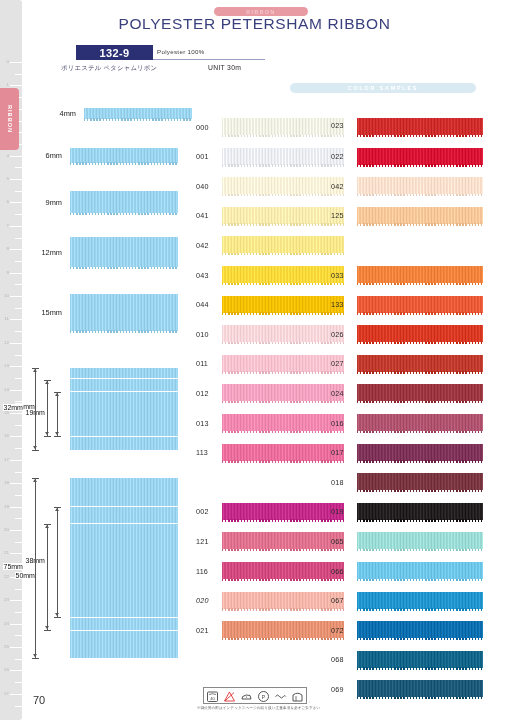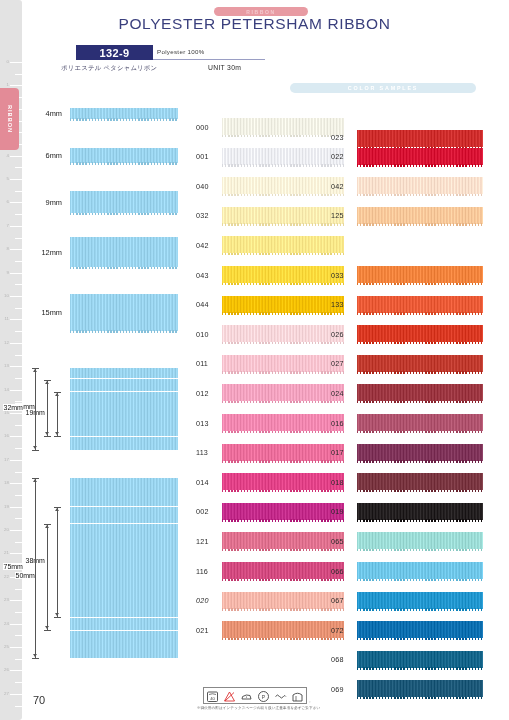--- a/index.html
+++ b/index.html
@@ -279,21 +279,21 @@
 <div id="code-rule"></div>
 <div id="material-label">Polyester  100%</div>
 <div id="jp-name">ポリエステル ペタシャムリボン</div>
 <div id="unit-label">UNIT  30m</div>
 
 <div id="color-samples-pill">
   <span>COLOR  SAMPLES</span>
 </div>
 
 <div id="widths-area">
-    <div class="width-row" style="left: 30px; top: 93px; width: 148px; height: 40px;">
+    <div class="width-row" style="left: 44px; top: 93px; width: 148px; height: 40px;">
       <div class="width-label" style="right: 116px;">4mm</div>
       <div class="ribbon" style="position: absolute; left: 40px; top: 14.5px; width: 108px; height: 11px; background: repeating-linear-gradient(90deg, rgb(140, 198, 224) 0px, rgb(154, 212, 238) 0.7px, rgb(170, 228, 254) 1.5px, rgb(154, 212, 238) 2.3px, rgb(140, 198, 224) 3.1px);">
         <div style="position: absolute; left: 0px; right: 0px; bottom: -2px; height: 2.4px; background: repeating-linear-gradient(90deg, rgb(134, 192, 218) 0px, rgb(134, 192, 218) 1.4px, transparent 1.4px, transparent 3.1px);"></div>
       </div>
     </div>
     <div class="width-row" style="left: 30px; top: 135px; width: 148px; height: 40px;">
       <div class="width-label" style="right: 116px;">6mm</div>
       <div class="ribbon" style="position: absolute; left: 40px; top: 12.5px; width: 108px; height: 15px; background: repeating-linear-gradient(90deg, rgb(140, 198, 224) 0px, rgb(154, 212, 238) 0.7px, rgb(170, 228, 254) 1.5px, rgb(154, 212, 238) 2.3px, rgb(140, 198, 224) 3.1px);">
         <div style="position: absolute; left: 0px; right: 0px; bottom: -2px; height: 2.4px; background: repeating-linear-gradient(90deg, rgb(134, 192, 218) 0px, rgb(134, 192, 218) 1.4px, transparent 1.4px, transparent 3.1px);"></div>
       </div>
@@ -382,21 +382,21 @@
           <div style="position: absolute; left: 0px; right: 0px; bottom: -2px; height: 2.4px; background: repeating-linear-gradient(90deg, rgb(216, 217, 222) 0px, rgb(216, 217, 222) 1.4px, transparent 1.4px, transparent 3.1px);"></div>
         </div>
       </div>
       <div class="swatch-row" style="top: 59.2px; width: 100%; height: 17px;">
         <div class="swatch-code">040</div>
         <div class="swatch-chip ribbon" style="left: 26px; top: 0px; width: 122px; height: 17px; background: repeating-linear-gradient(90deg, rgb(237, 229, 203) 0px, rgb(251, 243, 217) 0.7px, rgb(255, 255, 233) 1.5px, rgb(251, 243, 217) 2.3px, rgb(237, 229, 203) 3.1px);">
           <div style="position: absolute; left: 0px; right: 0px; bottom: -2px; height: 2.4px; background: repeating-linear-gradient(90deg, rgb(231, 223, 197) 0px, rgb(231, 223, 197) 1.4px, transparent 1.4px, transparent 3.1px);"></div>
         </div>
       </div>
       <div class="swatch-row" style="top: 88.8px; width: 100%; height: 17px;">
-        <div class="swatch-code">032</div>
+        <div class="swatch-code">041</div>
         <div class="swatch-chip ribbon" style="left: 26px; top: 0px; width: 122px; height: 17px; background: repeating-linear-gradient(90deg, rgb(237, 222, 162) 0px, rgb(251, 236, 176) 0.7px, rgb(255, 252, 192) 1.5px, rgb(251, 236, 176) 2.3px, rgb(237, 222, 162) 3.1px);">
           <div style="position: absolute; left: 0px; right: 0px; bottom: -2px; height: 2.4px; background: repeating-linear-gradient(90deg, rgb(231, 216, 156) 0px, rgb(231, 216, 156) 1.4px, transparent 1.4px, transparent 3.1px);"></div>
         </div>
       </div>
       <div class="swatch-row" style="top: 118.4px; width: 100%; height: 17px;">
         <div class="swatch-code">042</div>
         <div class="swatch-chip ribbon" style="left: 26px; top: 0px; width: 122px; height: 17px; background: repeating-linear-gradient(90deg, rgb(237, 218, 124) 0px, rgb(251, 232, 138) 0.7px, rgb(255, 248, 154) 1.5px, rgb(251, 232, 138) 2.3px, rgb(237, 218, 124) 3.1px);">
           <div style="position: absolute; left: 0px; right: 0px; bottom: -2px; height: 2.4px; background: repeating-linear-gradient(90deg, rgb(231, 212, 118) 0px, rgb(231, 212, 118) 1.4px, transparent 1.4px, transparent 3.1px);"></div>
         </div>
       </div>
@@ -435,26 +435,20 @@
         <div class="swatch-chip ribbon" style="left: 26px; top: 0px; width: 122px; height: 17px; background: repeating-linear-gradient(90deg, rgb(228, 121, 162) 0px, rgb(242, 135, 176) 0.7px, rgb(255, 151, 192) 1.5px, rgb(242, 135, 176) 2.3px, rgb(228, 121, 162) 3.1px);">
           <div style="position: absolute; left: 0px; right: 0px; bottom: -2px; height: 2.4px; background: repeating-linear-gradient(90deg, rgb(222, 115, 156) 0px, rgb(222, 115, 156) 1.4px, transparent 1.4px, transparent 3.1px);"></div>
         </div>
       </div>
       <div class="swatch-row" style="top: 325.6px; width: 100%; height: 17px;">
         <div class="swatch-code">113</div>
         <div class="swatch-chip ribbon" style="left: 26px; top: 0px; width: 122px; height: 17px; background: repeating-linear-gradient(90deg, rgb(222, 96, 142) 0px, rgb(236, 110, 156) 0.7px, rgb(252, 126, 172) 1.5px, rgb(236, 110, 156) 2.3px, rgb(222, 96, 142) 3.1px);">
           <div style="position: absolute; left: 0px; right: 0px; bottom: -2px; height: 2.4px; background: repeating-linear-gradient(90deg, rgb(216, 90, 136) 0px, rgb(216, 90, 136) 1.4px, transparent 1.4px, transparent 3.1px);"></div>
         </div>
       </div>
-      <div class="swatch-row" style="top: 355.2px; width: 100%; height: 17px;">
-        <div class="swatch-code">014</div>
-        <div class="swatch-chip ribbon" style="left: 26px; top: 0px; width: 122px; height: 17px; background: repeating-linear-gradient(90deg, rgb(212, 52, 122) 0px, rgb(226, 66, 136) 0.7px, rgb(242, 82, 152) 1.5px, rgb(226, 66, 136) 2.3px, rgb(212, 52, 122) 3.1px);">
-          <div style="position: absolute; left: 0px; right: 0px; bottom: -2px; height: 2.4px; background: repeating-linear-gradient(90deg, rgb(206, 46, 116) 0px, rgb(206, 46, 116) 1.4px, transparent 1.4px, transparent 3.1px);"></div>
-        </div>
-      </div>
       <div class="swatch-row" style="top: 384.8px; width: 100%; height: 17px;">
         <div class="swatch-code">002</div>
         <div class="swatch-chip ribbon" style="left: 26px; top: 0px; width: 122px; height: 17px; background: repeating-linear-gradient(90deg, rgb(181, 28, 124) 0px, rgb(195, 42, 138) 0.7px, rgb(211, 58, 154) 1.5px, rgb(195, 42, 138) 2.3px, rgb(181, 28, 124) 3.1px);">
           <div style="position: absolute; left: 0px; right: 0px; bottom: -2px; height: 2.4px; background: repeating-linear-gradient(90deg, rgb(175, 22, 118) 0px, rgb(175, 22, 118) 1.4px, transparent 1.4px, transparent 3.1px);"></div>
         </div>
       </div>
       <div class="swatch-row" style="top: 414.4px; width: 100%; height: 17px;">
         <div class="swatch-code">121</div>
         <div class="swatch-chip ribbon" style="left: 26px; top: 0px; width: 122px; height: 17px; background: repeating-linear-gradient(90deg, rgb(210, 99, 129) 0px, rgb(224, 113, 143) 0.7px, rgb(240, 129, 159) 1.5px, rgb(224, 113, 143) 2.3px, rgb(210, 99, 129) 3.1px);">
           <div style="position: absolute; left: 0px; right: 0px; bottom: -2px; height: 2.4px; background: repeating-linear-gradient(90deg, rgb(204, 93, 123) 0px, rgb(204, 93, 123) 1.4px, transparent 1.4px, transparent 3.1px);"></div>
@@ -473,21 +467,21 @@
         </div>
       </div>
       <div class="swatch-row" style="top: 503.2px; width: 100%; height: 17px;">
         <div class="swatch-code">021</div>
         <div class="swatch-chip ribbon" style="left: 26px; top: 0px; width: 122px; height: 17px; background: repeating-linear-gradient(90deg, rgb(217, 132, 101) 0px, rgb(231, 146, 115) 0.7px, rgb(247, 162, 131) 1.5px, rgb(231, 146, 115) 2.3px, rgb(217, 132, 101) 3.1px);">
           <div style="position: absolute; left: 0px; right: 0px; bottom: -2px; height: 2.4px; background: repeating-linear-gradient(90deg, rgb(211, 126, 95) 0px, rgb(211, 126, 95) 1.4px, transparent 1.4px, transparent 3.1px);"></div>
         </div>
       </div>
     </div>
     <div class="swatch-col" style="left: 331px; top: 102px; width: 152px; height: 600px;">
-      <div class="swatch-row" style="top: 12px; width: 100%; height: 14px;">
+      <div class="swatch-row" style="top: 0px; width: 100%; height: 14px;">
         <div class="swatch-code">023</div>
         <div class="swatch-chip ribbon" style="left: 26px; top: 0px; width: 126px; height: 17px; background: repeating-linear-gradient(90deg, rgb(192, 31, 30) 0px, rgb(206, 45, 44) 0.7px, rgb(222, 61, 60) 1.5px, rgb(206, 45, 44) 2.3px, rgb(192, 31, 30) 3.1px);">
           <div style="position: absolute; left: 0px; right: 0px; bottom: -2px; height: 2.4px; background: repeating-linear-gradient(90deg, rgb(186, 25, 24) 0px, rgb(186, 25, 24) 1.4px, transparent 1.4px, transparent 3.1px);"></div>
         </div>
       </div>
       <div class="swatch-row" style="top: 29.6px; width: 100%; height: 17px;">
         <div class="swatch-code">022</div>
         <div class="swatch-chip ribbon" style="left: 26px; top: 0px; width: 126px; height: 17px; background: repeating-linear-gradient(90deg, rgb(202, 5, 38) 0px, rgb(216, 19, 52) 0.7px, rgb(232, 35, 68) 1.5px, rgb(216, 19, 52) 2.3px, rgb(202, 5, 38) 3.1px);">
           <div style="position: absolute; left: 0px; right: 0px; bottom: -2px; height: 2.4px; background: repeating-linear-gradient(90deg, rgb(196, 0, 32) 0px, rgb(196, 0, 32) 1.4px, transparent 1.4px, transparent 3.1px);"></div>
         </div>

